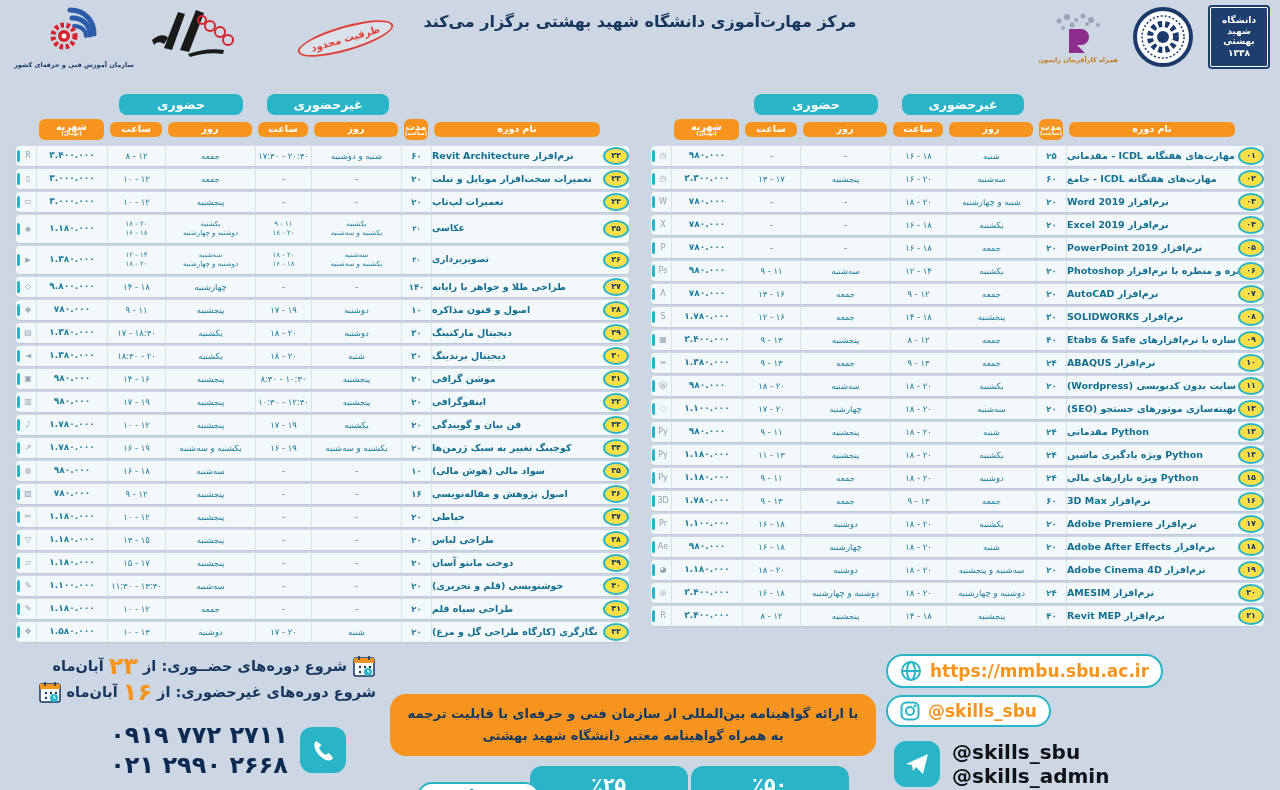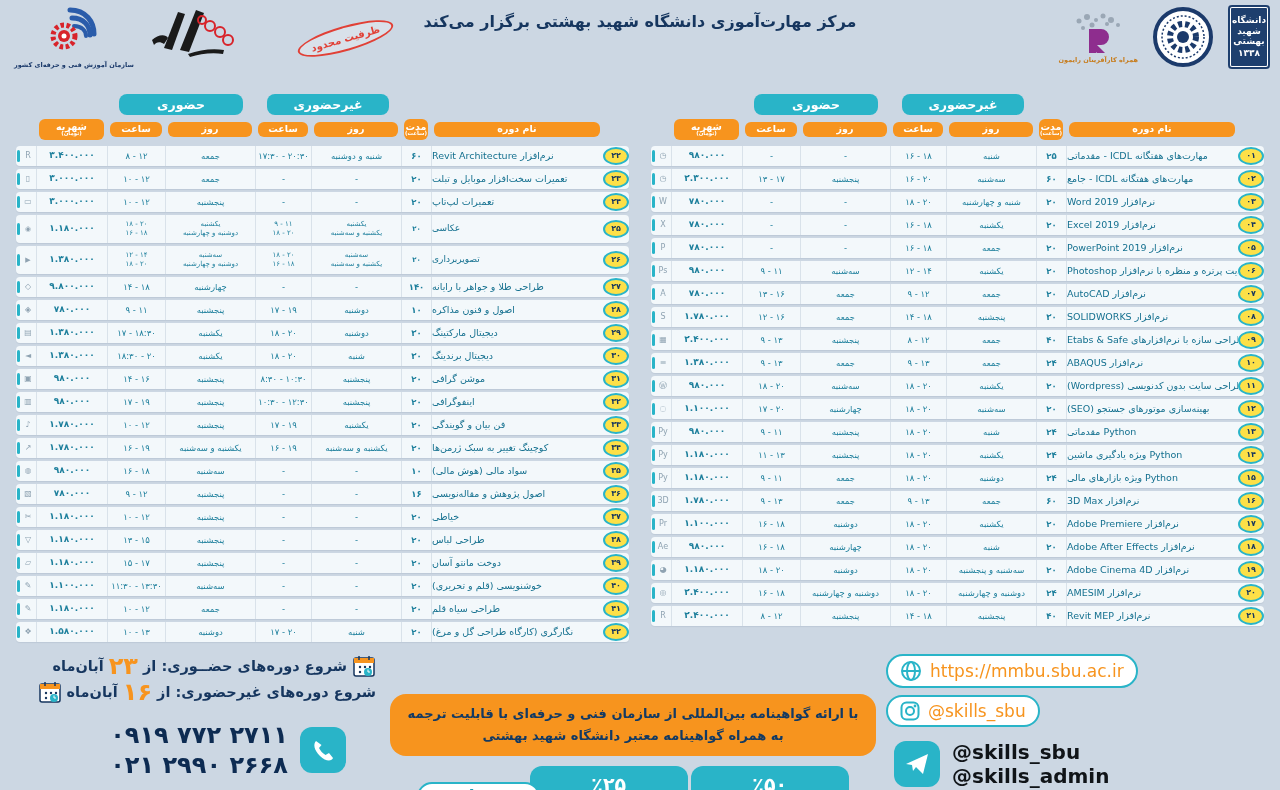--- a/index.html
+++ b/index.html
@@ -18,21 +18,21 @@
     font-size:16px;font-weight:bold;}
   .main-title{position:absolute;top:36px;right:0;left:0;text-align:center;color:var(--orange);
     font-size:25px;font-weight:bold;
     text-shadow:-2px -2px 0 #fff,2px -2px 0 #fff,-2px 2px 0 #fff,2px 2px 0 #fff,0 2px 0 #fff,0 -2px 0 #fff,2px 0 0 #fff,-2px 0 0 #fff;}
   .stamp{position:absolute;left:296px;top:26px;transform:rotate(-16deg);color:var(--red);
     border:2px solid var(--red);border-radius:50%;padding:5px 12px;font-size:10px;font-weight:bold;
     box-shadow:inset 0 0 0 2px #fff0;background:rgba(255,255,255,.25);}
   .logos-left{position:absolute;left:14px;top:4px;display:flex;align-items:flex-start;gap:10px;direction:ltr;}
   .logo-caption{font-size:6.5px;color:#1b3a6b;text-align:center;margin-top:1px;font-weight:bold;}
   .logos-right{position:absolute;right:10px;top:5px;display:flex;align-items:center;gap:14px;direction:ltr;}
-  .sbu-box{width:42px;height:64px;background:#1e3f6e;border-radius:4px;display:flex;flex-direction:column;
+  .sbu-box{width:62px;height:64px;background:#1e3f6e;border-radius:4px;display:flex;flex-direction:column;
     align-items:center;justify-content:center;box-shadow:inset 0 0 0 2px #1e3f6e,inset 0 0 0 3px #fff;}
   .sbu-box div{color:#fff;font-size:9px;font-weight:bold;line-height:1.15;text-align:center;}
   .sbu-year{font-size:5px;color:#fff;margin-top:2px;}
   .raymon{display:flex;flex-direction:column;align-items:center;}
 
   
   .tables{display:flex;gap:22px;padding:6px 16px 0 16px;}
   .table{width:613px;}
   .ghead,.chead,.row{display:grid;grid-template-columns:26px 172px 30px 90px 56px 90px 58px 71px 16px;align-items:center;}
   .ghead{margin-bottom:4px;}
@@ -47,38 +47,38 @@
   .h-onday{grid-column:6;} .h-ontime{grid-column:7;} .h-price{grid-column:8;}
 
   .rows{display:flex;flex-direction:column;gap:3px;}
   .row{background:var(--row);border-radius:4px;height:20px;position:relative;box-shadow:0 1px 1px rgba(20,50,80,.08);}
   .row.tall{height:28px;}
   .row::after{content:"";position:absolute;left:1px;top:50%;transform:translateY(-50%);
     width:3px;height:12px;background:var(--teal);border-radius:2px;}
   .cell{font-size:8.5px;color:var(--val);text-align:center;overflow:hidden;white-space:nowrap;line-height:1.2;}
   .row.tall .cell{white-space:pre-line;font-size:7px;}
   .row.tall .c-name,.row.tall .c-price{font-size:9px;white-space:nowrap;}
-  .c-name{font-size:9.5px;font-weight:normal;color:var(--name);text-align:right;padding-right:4px;
+  .c-name{font-size:9.5px;font-weight:bold;color:var(--name);text-align:right;padding-right:4px;
     border-left:1px solid var(--sep);height:100%;display:flex;align-items:center;justify-content:flex-end;}
   .c-dur,.c-day,.c-time,.c-price{border-left:1px solid var(--sep);height:100%;display:flex;align-items:center;justify-content:center;}
   .c-icon{border-left:none;}
   .c-dur{font-weight:bold;}
   .c-time{direction:ltr;}
   .c-price{font-weight:bold;font-size:9px;}
   .c-icon{font-size:8px;color:#8fa3b2;}
   .c-num{display:flex;justify-content:center;}
   .circ{width:30px;height:18px;border-radius:50%;background:#fde047;border:2px solid var(--teal);
     color:var(--navy);font-size:8px;font-weight:bold;display:flex;align-items:center;justify-content:center;}
 
   
   .footer{display:flex;padding:12px 16px 0 16px;gap:10px;align-items:flex-start;}
   .f-left{width:378px;display:flex;flex-direction:column;gap:7px;direction:ltr;}
   .pill-link{display:inline-flex;align-items:center;gap:8px;background:#fff;border:2.5px solid var(--teal);
     border-radius:18px;padding:4px 12px;width:max-content;}
-  .pill-link span{color:var(--orange);font-weight:normal;font-size:17px;}
+  .pill-link span{color:var(--orange);font-weight:bold;font-size:17px;}
   .tg{display:flex;align-items:center;gap:12px;margin-top:6px;margin-left:8px;}
   .tg-icon{width:46px;height:46px;border-radius:12px;background:var(--teal);display:flex;align-items:center;justify-content:center;}
   .tg-handles div{font-size:20px;font-weight:bold;color:#101418;line-height:1.2;}
 
   .f-mid{width:486px;display:flex;flex-direction:column;align-items:center;gap:10px;}
   .banner{background:var(--orange);border-radius:16px;padding:9px 14px;text-align:center;
     color:#133a63;font-weight:bold;font-size:13px;line-height:1.7;width:100%;margin-top:40px;}
   .badges{display:flex;align-items:center;direction:ltr;}
   .code-pill{background:#fff;border:2.5px solid var(--teal);border-radius:16px;color:var(--teal-dk);
     font-weight:bold;font-size:17px;padding:3px 14px;z-index:2;}

